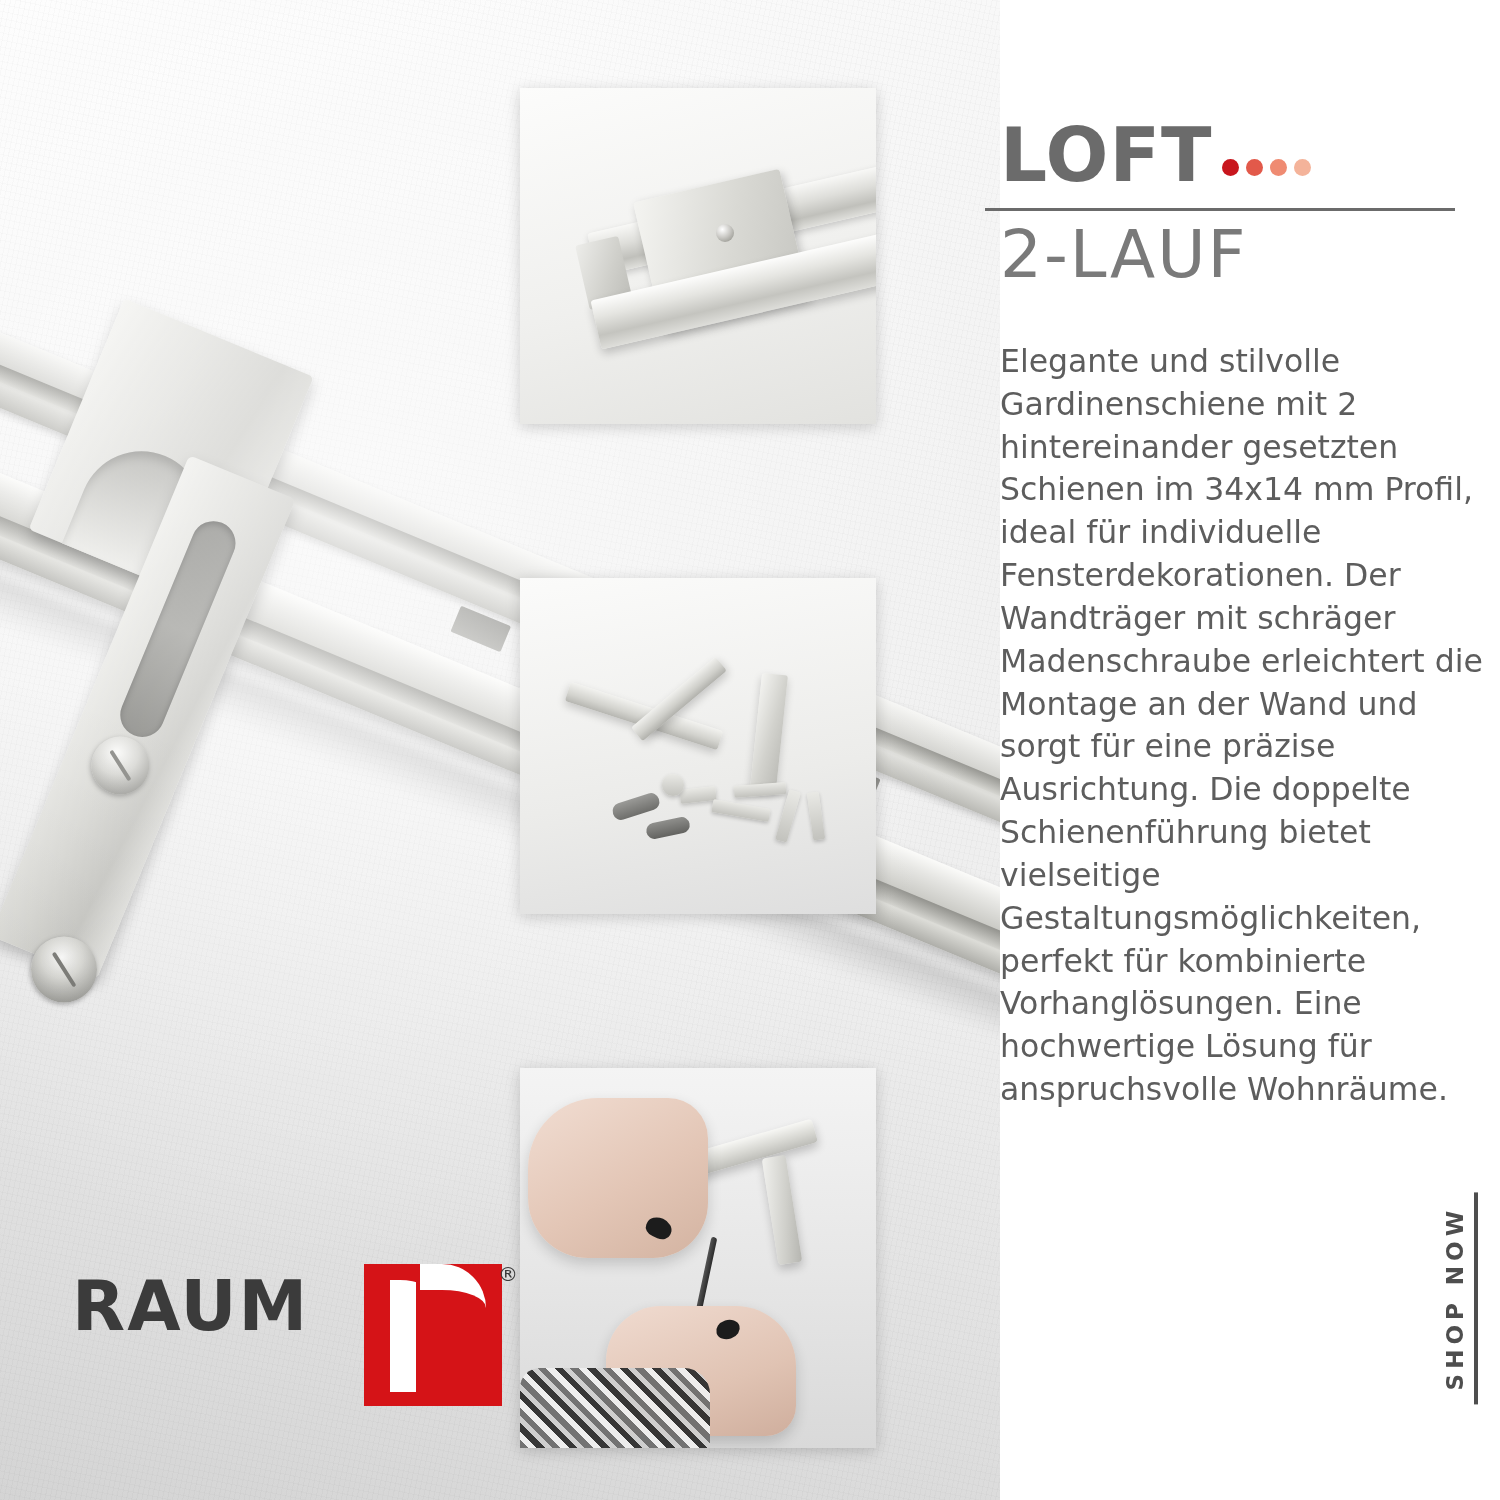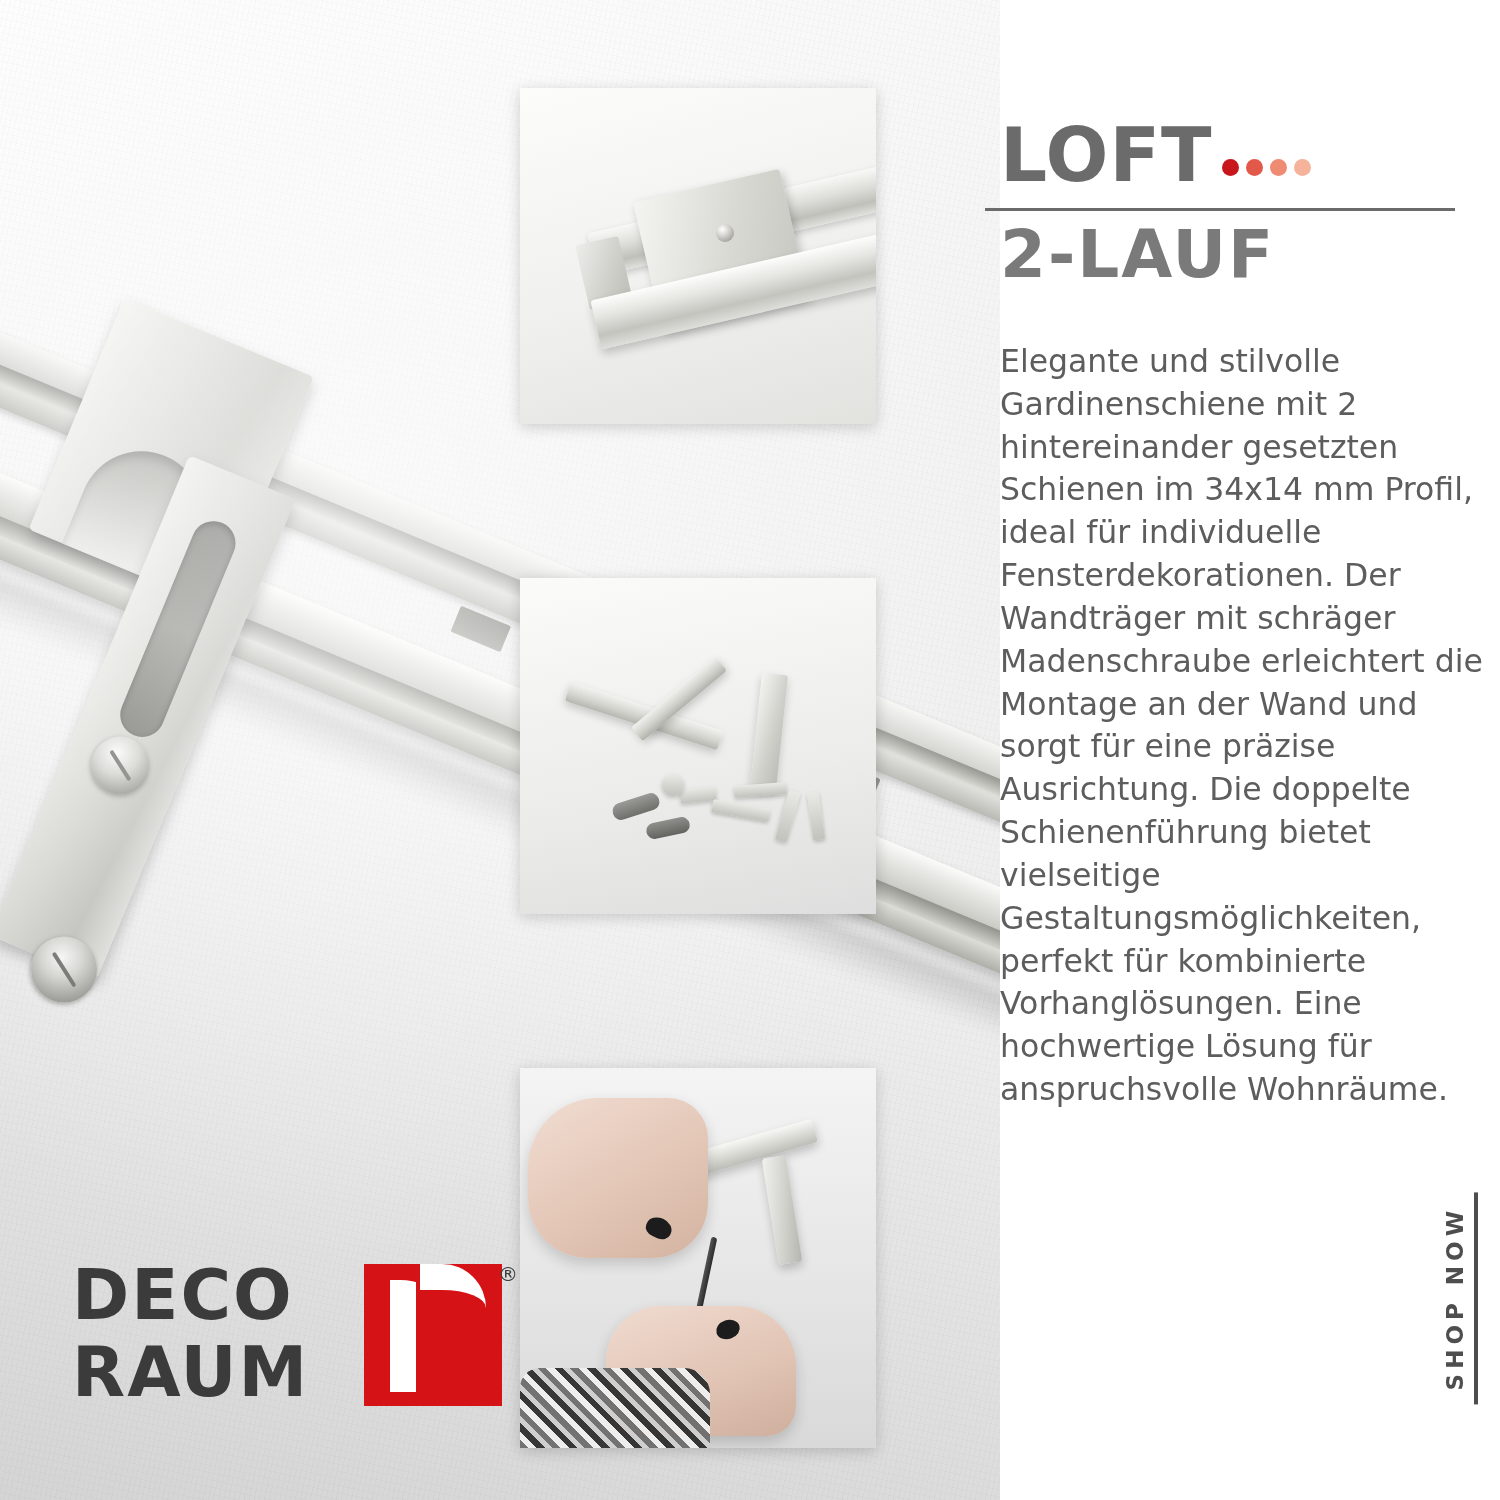--- a/index.html
+++ b/index.html
@@ -320,21 +320,21 @@
     top: 208px;
     width: 470px;
     height: 3px;
     background: #6b6b6b;
   }
   .subtitle {
     position: absolute;
     left: 15px;
     top: 222px;
     font-size: 66px;
-    font-weight: 700;
+    font-weight: 400;
     letter-spacing: 2px;
     color: #7a7a7a;
     line-height: 1;
   }
   .body-copy {
     position: absolute;
     left: 15px;
     top: 340px;
     width: 490px;
     font-size: 31.5px;
@@ -499,21 +499,20 @@
 
     <div class="subtitle">2-LAUF</div>
 
     <div class="body-copy">Elegante und stilvolle Gardinenschiene mit 2 hintereinander gesetzten Schienen im 34x14 mm Profil, ideal für individuelle Fensterdekorationen. Der Wandträger mit schräger Madenschraube erleichtert die Montage an der Wand und sorgt für eine präzise Ausrichtung. Die doppelte Schienenführung bietet vielseitige Gestaltungsmöglichkeiten, perfekt für kombinierte Vorhanglösungen. Eine hochwertige Lösung für anspruchsvolle Wohnräume.</div>
 
     <div class="shop-now">SHOP NOW</div>
   </div>
 
   <div class="logo">
     <div class="logo-text">
-      <div>DECO</div>
       <div class="logo-line2">RAUM</div>
     </div>
     <div class="logo-mark">
       <div class="logo-mark-swoosh"></div>
     </div>
     <div class="logo-reg">®</div>
   </div>
 
 </div>
 

